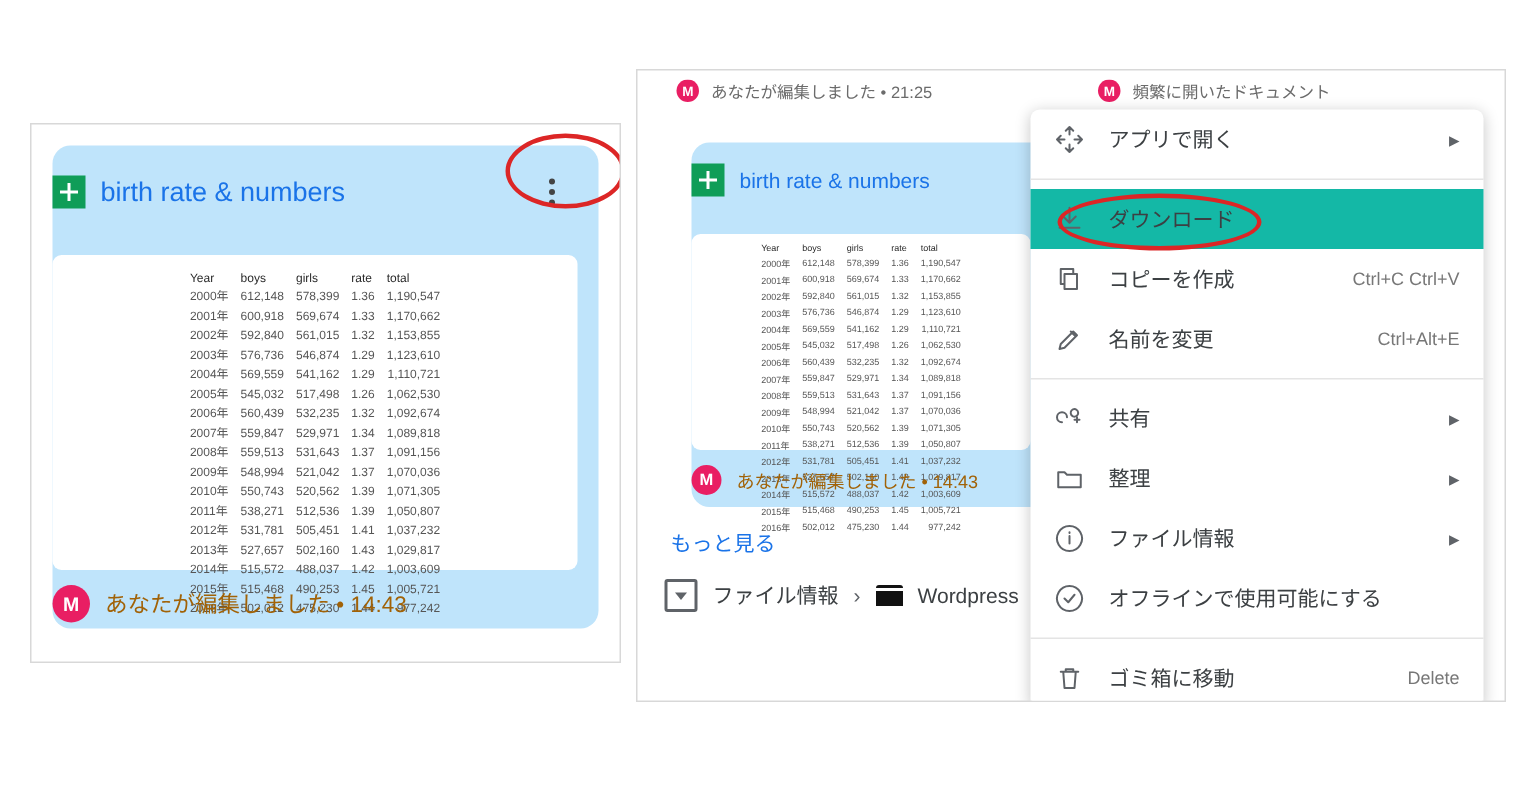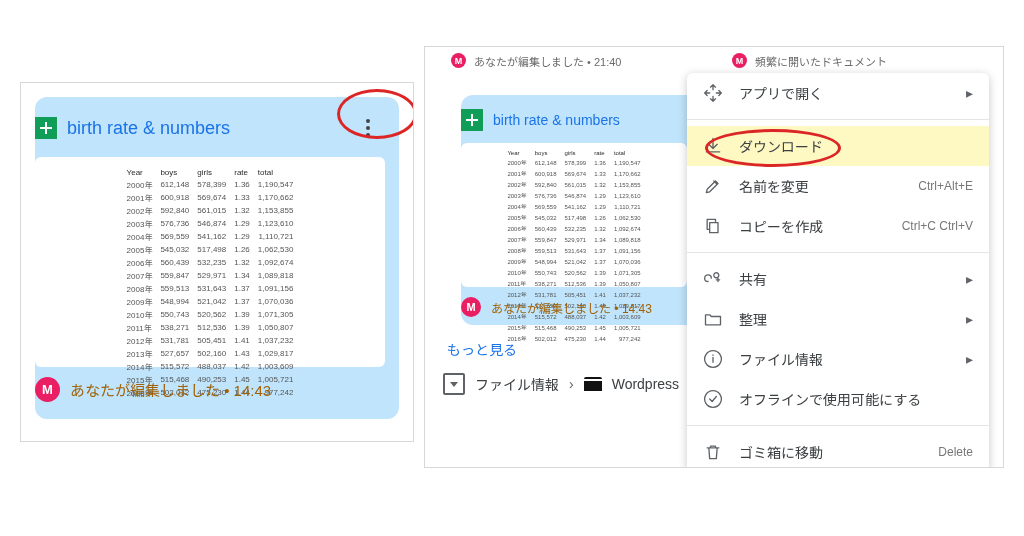--- a/index.html
+++ b/index.html
@@ -17,21 +17,21 @@
   .file-head{display:flex;align-items:center;gap:10px}
   .sheets-icon{width:22px;height:22px;background:#0f9d58;position:relative;display:inline-block}
   .sheets-icon:before,.sheets-icon:after{content:"";position:absolute;background:#fff}
   .sheets-icon:before{left:5px;right:5px;top:10px;height:2px}
   .sheets-icon:after{top:5px;bottom:5px;left:10px;width:2px}
   .file-title{color:#1a73e8;font-size:18px;font-weight:500;flex:1}
   .panel-right .file-title{font-size:14px}
   .more-btn{width:34px;height:34px;border-radius:50%;display:flex;flex-direction:column;justify-content:center;align-items:center;gap:3px}
   .more-btn span{width:4px;height:4px;background:#444;border-radius:50%}
 
-  .preview{background:#fff;border-radius:6px;margin-top:12px;padding:10px 20px}
+  .preview{background:#fff;border-radius:6px;margin-top:25px;padding:10px 20px}
   .panel-left .preview{height:190px}
   .panel-right .preview{height:132px;padding:6px 12px}
 
   
   table.sheet{border-collapse:collapse;font-size:8px;color:#555;margin:0 auto}
   table.sheet td{padding:1px 4px;white-space:nowrap}
   table.sheet td.n{text-align:right}
   table.sheet thead td{color:#2a2a2a}
   .panel-right table.sheet{font-size:6px}
 
@@ -59,21 +59,21 @@
   .ghost{flex:1;background:#fff;border-radius:0 0 10px 10px;height:24px;display:flex;align-items:flex-start;gap:8px;padding:0 8px 4px 8px;font-size:11px;color:#6b6b6b;overflow:hidden}
   .ghost .avatar{width:15px;height:15px;font-size:9px}
 
   
   .menu{position:absolute;left:262px;top:26px;width:302px;background:#fff;border-radius:6px;box-shadow:0 2px 10px rgba(0,0,0,.22);font-size:14px;color:#3c4043}
   .menu .sep{height:1px;background:#e4e4e4;margin:6px 0}
   .mi{display:flex;align-items:center;height:40px;padding:0 16px;gap:16px}
   .mi .lbl{flex:1}
   .mi .sc{color:#777;font-size:12px}
   .mi .chev{color:#5f6368}
-  .mi.hl{background:#fef9c3}
+  .mi.hl{background:#14b8a6}
   .micon{width:20px;height:20px;display:flex;align-items:center;justify-content:center;color:#5f6368}
   .micon svg{width:20px;height:20px;stroke:#5f6368;stroke-width:1.6;fill:none;stroke-linecap:round;stroke-linejoin:round}
 </style>
 </head>
 <body>
 <div class="canvas">
 
   <div class="panel panel-left">
     <div class="file-card">
       <div class="file-head">
@@ -228,21 +228,21 @@
         </div>
       </div>
     </div>
     <div class="red-ring" style="left:316px;top:6px;width:74px;height:44px"></div>
   </div>
 
   <div class="panel panel-right">
     <div class="ghost-cards">
       <div class="ghost">
         <div class="avatar">M</div>
-        <span>あなたが編集しました • 21:40</span>
+        <span>あなたが編集しました • 21:25</span>
       </div>
       <div class="ghost">
         <div class="avatar">M</div>
         <span>頻繁に開いたドキュメント</span>
       </div>
     </div>
 
     <div class="rbody">
       <div class="file-card">
         <div class="file-head">
@@ -421,35 +421,35 @@
           <span class="micon">
             <svg viewBox="0 0 24 24">
               <path d="M12 3v12 M7 10l5 5 5-5 M4 19h16"></path>
             </svg>
           </span>
           <span class="lbl">ダウンロード</span>
         </div>
         <div class="mi">
           <span class="micon">
             <svg viewBox="0 0 24 24">
+              <path d="M8 8h10v12H8z M5 4h10v3 M5 4v12h3"></path>
+            </svg>
+          </span>
+          <span class="lbl">コピーを作成</span>
+          <span class="sc">Ctrl+C Ctrl+V</span>
+        </div>
+        <div class="mi">
+          <span class="micon">
+            <svg viewBox="0 0 24 24">
               <path d="M4 20l4-1 10-10-3-3L5 16l-1 4z M13 6l3 3"></path>
             </svg>
           </span>
           <span class="lbl">名前を変更</span>
           <span class="sc">Ctrl+Alt+E</span>
         </div>
-        <div class="mi">
-          <span class="micon">
-            <svg viewBox="0 0 24 24">
-              <path d="M8 8h10v12H8z M5 4h10v3 M5 4v12h3"></path>
-            </svg>
-          </span>
-          <span class="lbl">コピーを作成</span>
-          <span class="sc">Ctrl+C Ctrl+V</span>
-        </div>
         <div class="sep"></div>
         <div class="mi">
           <span class="micon">
             <svg viewBox="0 0 24 24">
               <path d="M10 11a4 4 0 1 0-4 4 M13 8a3 3 0 1 0 0-1 M16 13h4M18 11v4"></path>
             </svg>
           </span>
           <span class="lbl">共有</span>
           <span class="chev">▸</span>
         </div>

